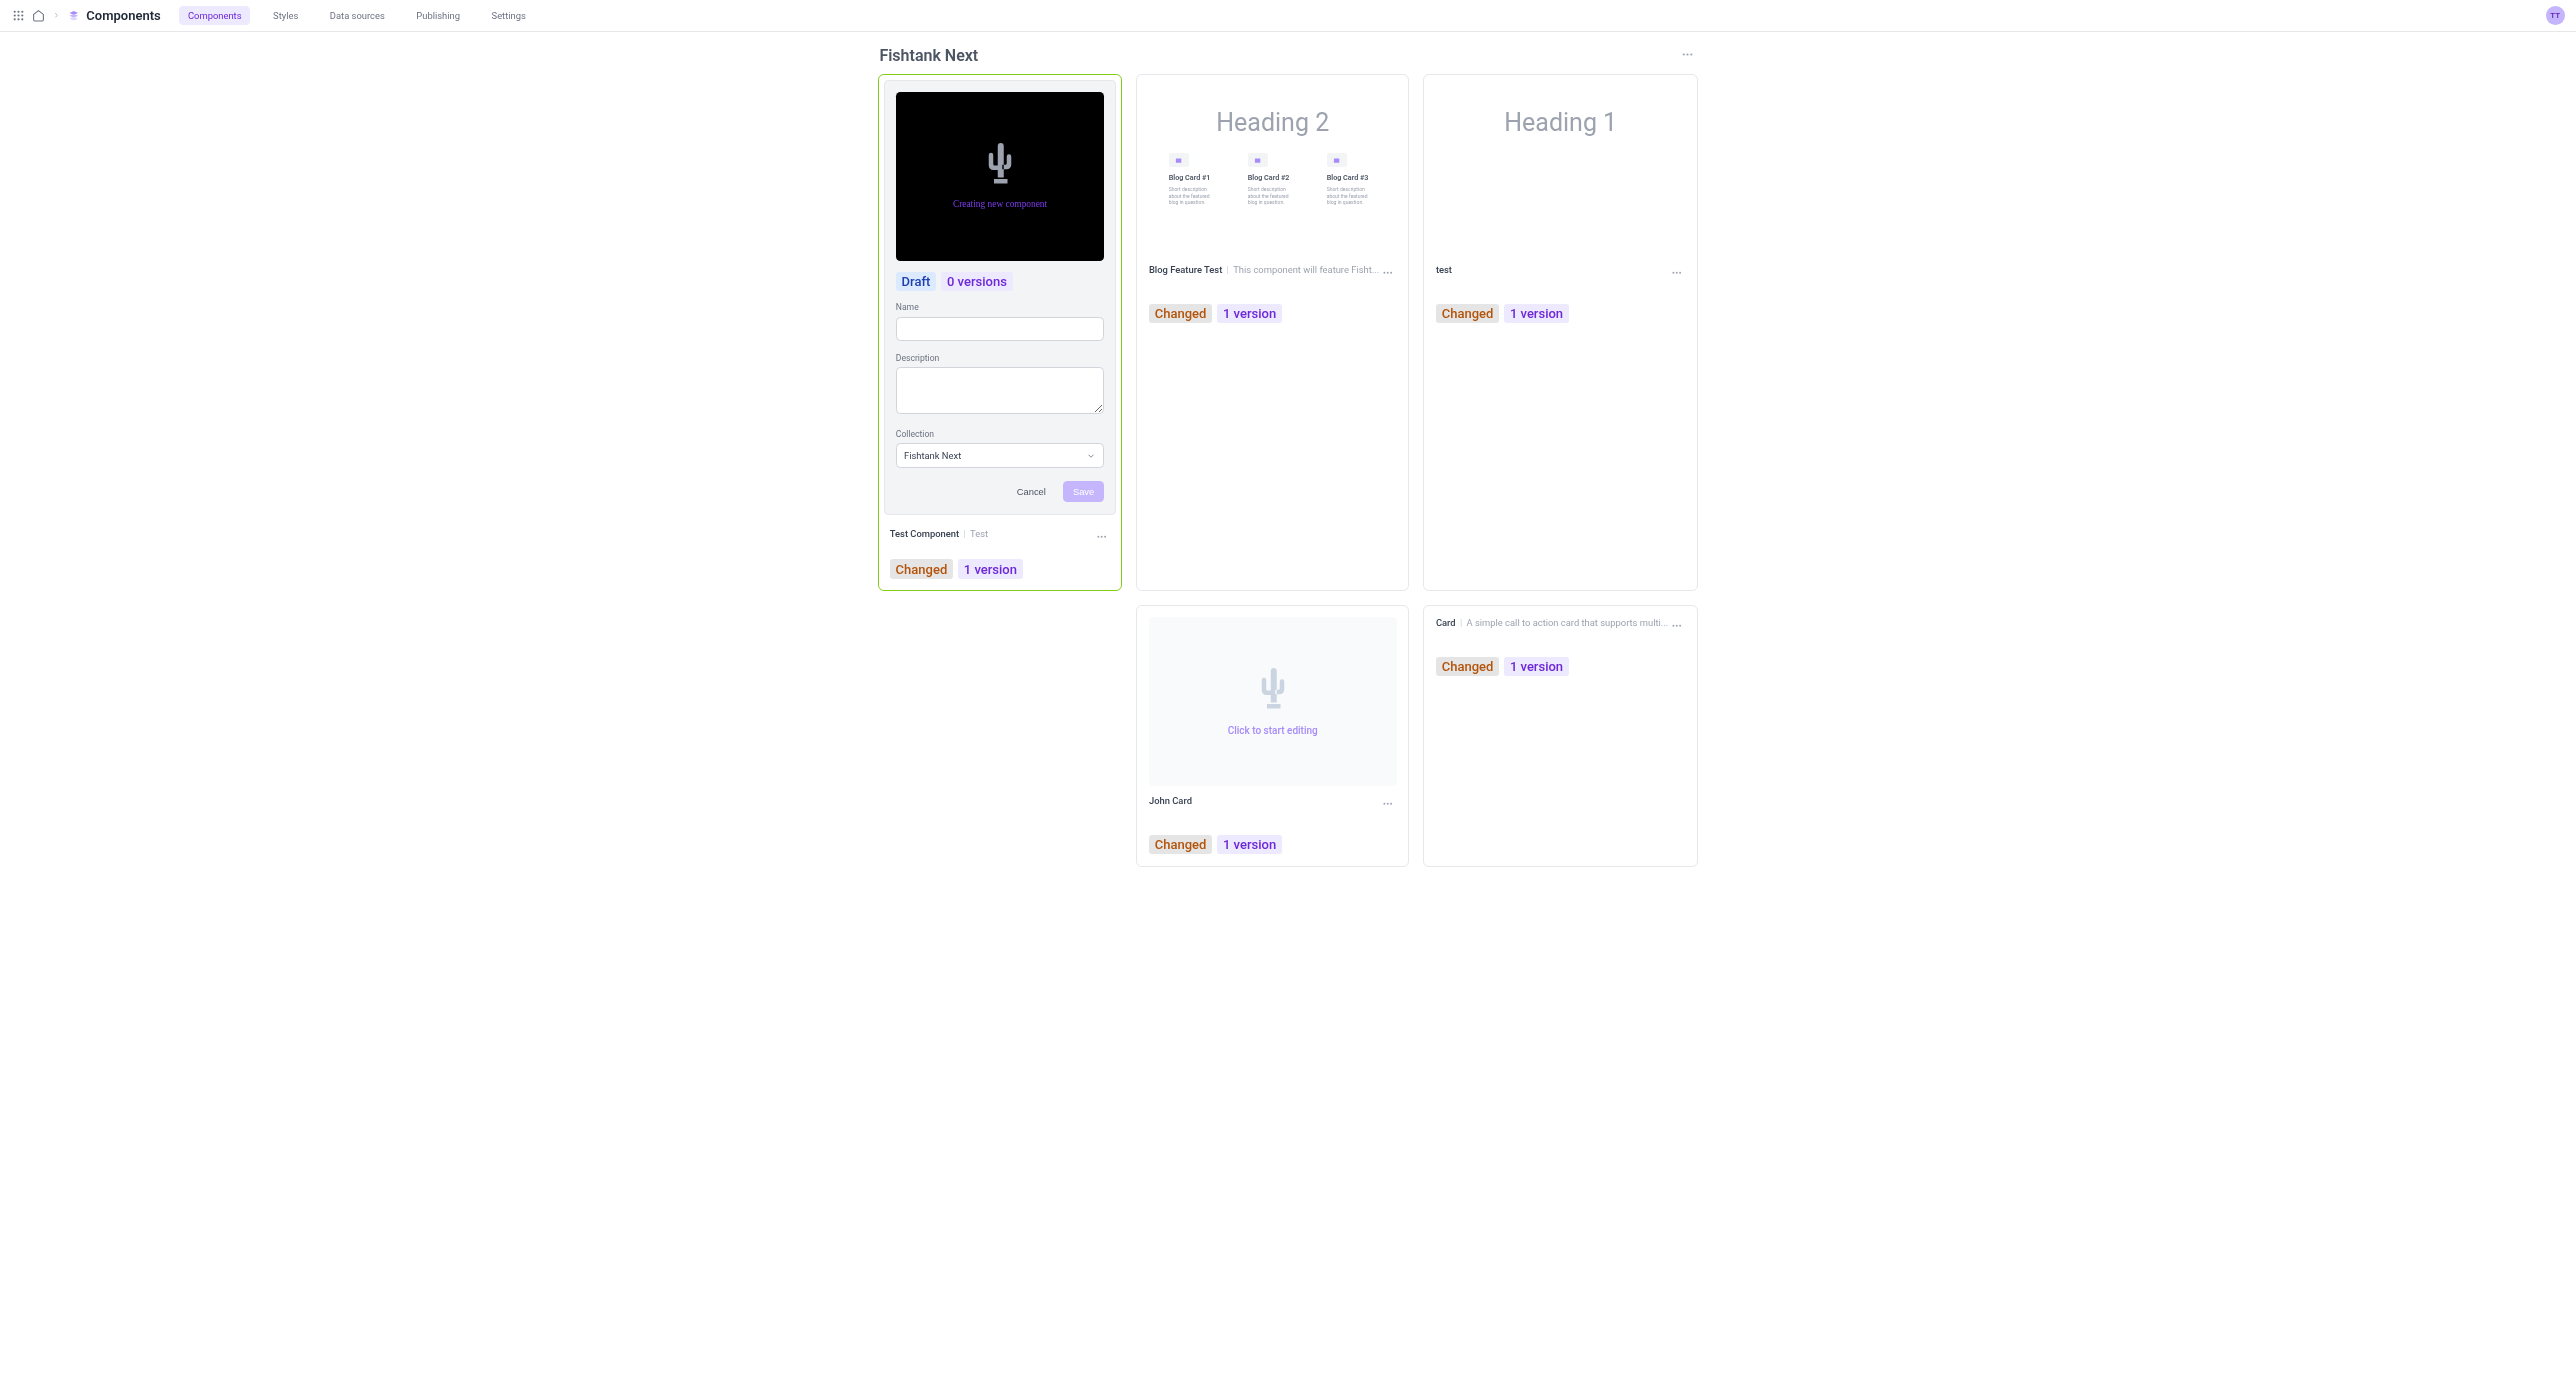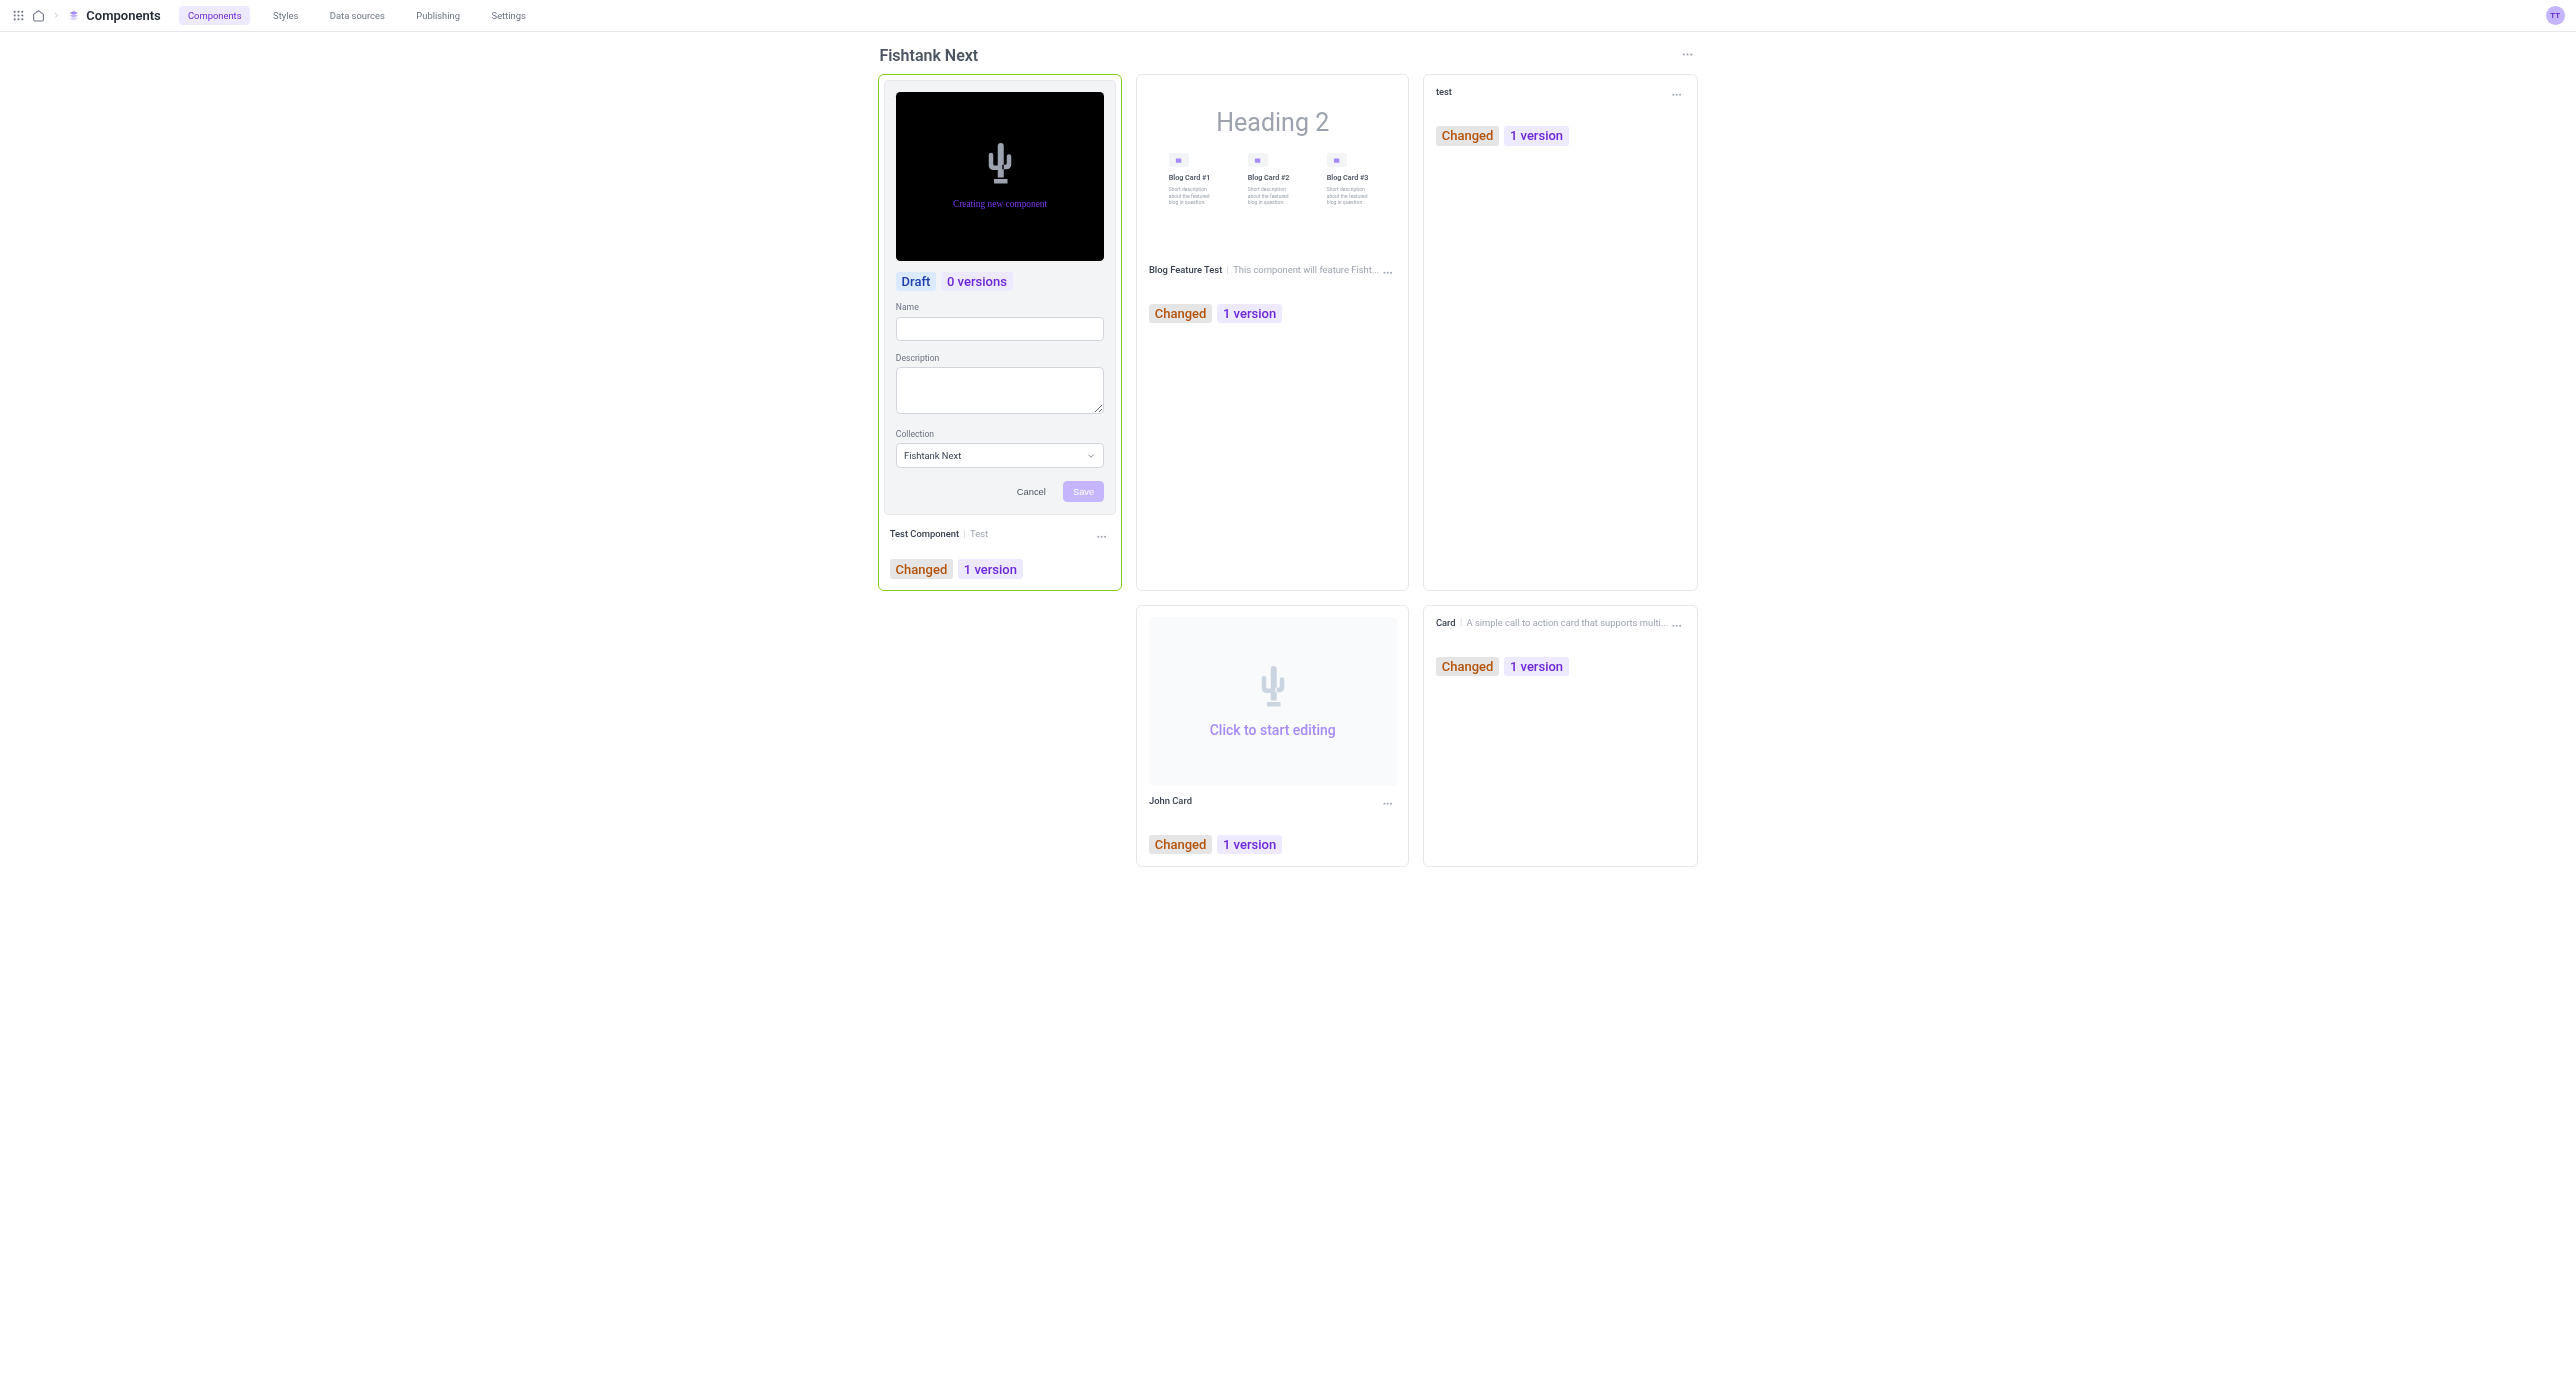--- a/index.html
+++ b/index.html
@@ -89,21 +89,21 @@
     .blog-d { font-size:5px; color:#9ca3af; margin-top:3.6px; line-height:1.3;}
     .cta-preview { background:#9ca3af; position:relative; overflow:hidden;}
     .cta-purple { position:absolute; left:14.4px; top:36px; width:86px; background:#8b82e9; padding:8.6px; }
     .cta-h { color:#fff; font-size:8.6px; font-weight:600; line-height:1.3;}
     .cta-t { color:#e9e5ff; font-size:5px; margin-top:4.3px; line-height:1.4;}
     .cta-img { position:absolute; right:60px; top:58px; width:29px;height:37px;background:#fff;border-radius:2.9px; display:flex;align-items:center;justify-content:center;}
     .cta-img-inner { width:17.3px;height:17.3px;background:#a29bec;border-radius:2.2px; position: relative;}
     .cta-img-inner::before{content:"";position:absolute;top:2.9px;left:3.6px;width:3.6px;height:3.6px;border-radius:50%;background:#e9e5ff;}
     .cta-img-inner::after{content:"";position:absolute;bottom:2.2px;left:2.2px;right:2.2px;height:6.5px;background:#e9e5ff;clip-path:polygon(0 100%,35% 20%,55% 60%,75% 0,100% 100%);}
     .x-line{position:absolute;background:#b3b8be;width:33px;height:1.1px;}
-    .click-edit { color:#a78bfa; font-size:14px; font-weight:500;text-align:right; }
+    .click-edit { color:#a78bfa; font-size:10px; font-weight:500;text-align:right; }
   </style>
 </head>
 <body>
 
 <div class="header">
   <div class="header-left">
     <svg class="apps-icon" viewBox="0 0 24 24" fill="currentColor">
         <circle cx="5" cy="5" r="2"></circle>
         <circle cx="12" cy="5" r="2"></circle>
         <circle cx="19" cy="5" r="2"></circle>
@@ -249,20 +249,23 @@
           </svg>
       </span>
     </div>
     <div class="chips">
       <span class="chip changed">Changed</span>
       <span class="chip ver">1 version</span>
     </div>
   </div>
 
   <div class="card">
+    <div class="preview head-flex">
+      <span class="head-big">Heading 1</span>
+    </div>
     <div class="title-row">
       <div class="title-line">
         <span class="name">test</span>
       </div>
       <span class="more-icon">
         <svg width="11.5" height="11.5" viewBox="0 0 24 24" fill="currentColor">
             <circle cx="5" cy="12" r="2"></circle>
             <circle cx="12" cy="12" r="2"></circle>
             <circle cx="19" cy="12" r="2"></circle>
           </svg>

